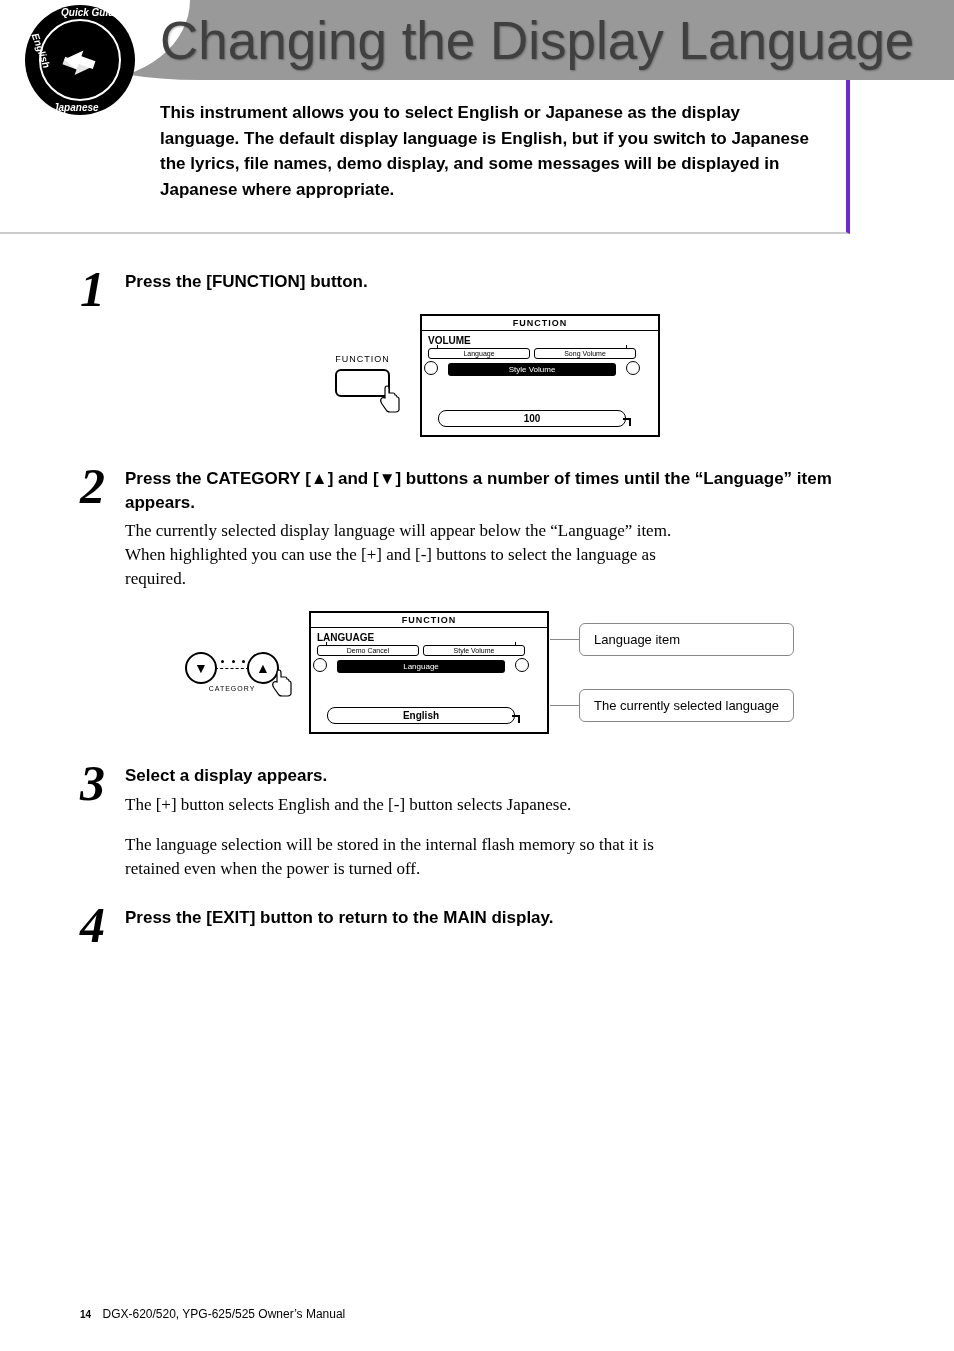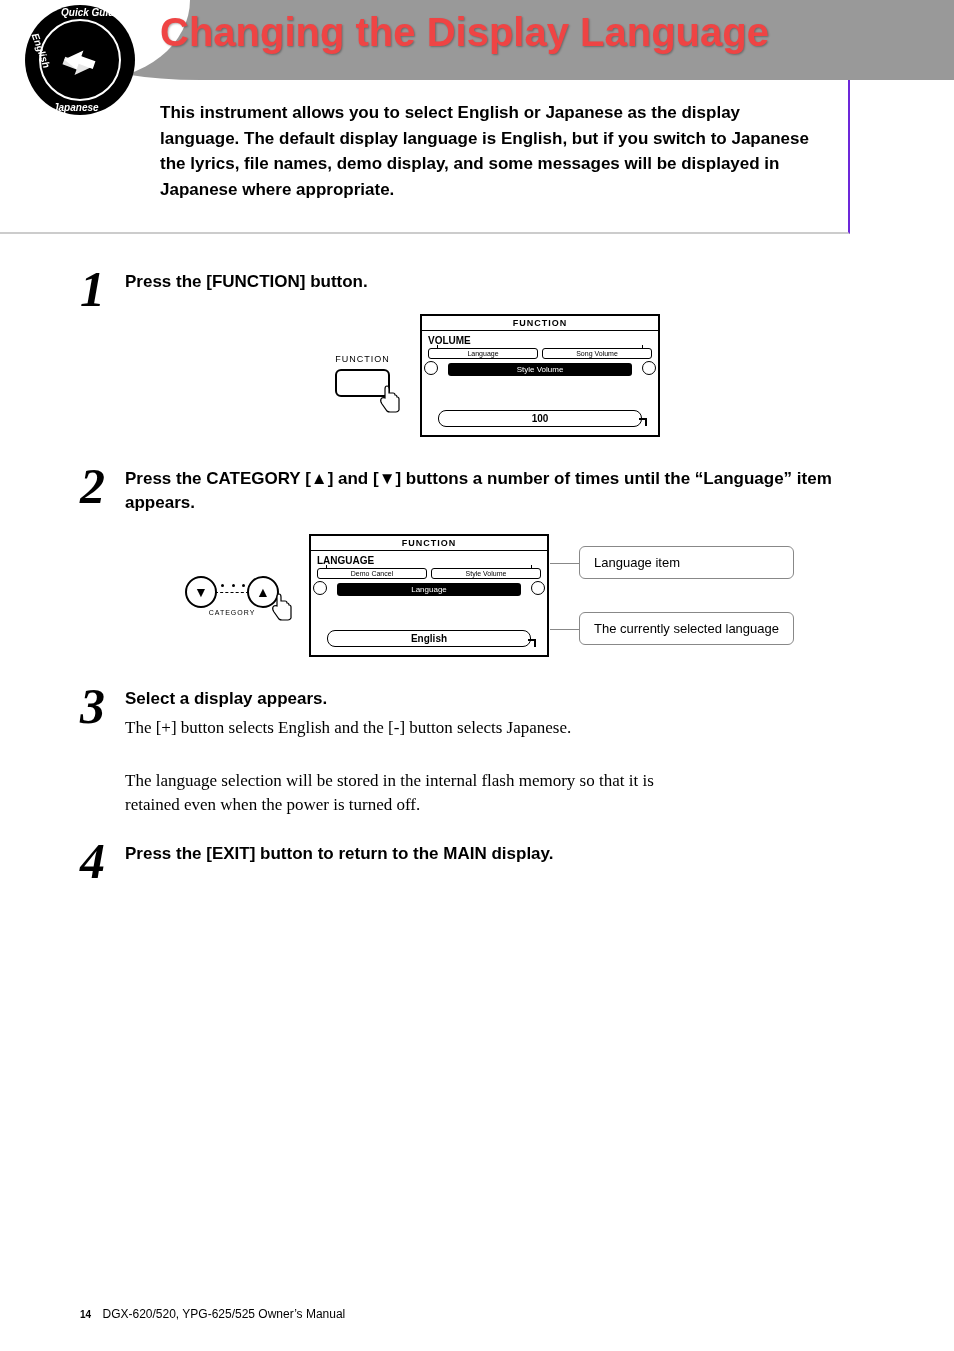--- a/index.html
+++ b/index.html
@@ -60,31 +60,31 @@
       font-style:italic;
       font-weight:bold;
     }
     .badge-t1{top:2px;left:36px;}
     .badge-t2{top:40px;left:-2px;transform:rotate(70deg)}
     .badge-t3{bottom:2px;left:28px;}
     .page-title {
       position: absolute;
       top: 10px;
       left: 160px;
-      font-size: 40px;
-      font-weight: bold;
-      color: #ef4444;
+      font-size: 53px;
+      font-weight: normal;
+      color: #404040;
       text-shadow: 1px 1px 2px rgba(0,0,0,0.3);
     }
     .intro-box {
       position:absolute;
       top:80px;
       left:0;
       width:850px;
-      border-right:2px solid #6d28d9;
+      border-right:4px solid #6d28d9;
       border-bottom:2px solid #ccc;
       padding:20px 30px 30px 160px;
       font-size:17px;
       font-weight:bold;
       line-height:1.5;
     }
     .steps {
       position:absolute;
       top:270px;
       left:80px;
@@ -154,21 +154,21 @@
     }
     .lcd-title{
       text-align:center;
       font-size:9px;
       font-weight:bold;
       letter-spacing:1px;
       padding:2px 0;
       border-bottom:1px solid #000;
     }
     .lcd-body{
-      padding:4px 6px 8px 6px;
+      padding:4px 22px 8px 6px;
       min-height:90px;
     }
     .lcd-heading{
       font-size:10px;
       font-weight:bold;
       margin-bottom:2px;
     }
     .lcd-tabs{
       display:flex;
       justify-content:space-between;
@@ -362,20 +362,22 @@
     </div>
   </div>
 
   <div class="step">
     <div class="step-num">2</div>
     <div class="step-content">
       <div class="step-title">
         <span>Press the CATEGORY [</span><span class="arrow-icon">▲</span><span>] and [</span><span class="arrow-icon">▼</span><span>] buttons a number of times until the “Language” item appears.</span>
       </div>
       <div class="step-body" style="max-width:560px">
+        <p>The currently selected display language will appear below the “Language” item.</p>
+        <p>When highlighted you can use the [+] and [-] buttons to select the language as required.</p>
       </div>
       <div class="figure-row" style="justify-content:flex-start;margin-left:60px">
         <div class="cat-btn-wrap">
           <div class="cat-btns" style="position:relative">
             <div class="cat-btn">▼</div>
             <div class="cat-line"></div>
             <div class="cat-dots">
                 <span></span>
                 <span></span>
                 <span></span>
@@ -413,21 +415,21 @@
       </div>
     </div>
   </div>
 
   <div class="step">
     <div class="step-num">3</div>
     <div class="step-content">
       <div class="step-title">Select a display appears.</div>
       <div class="step-body" style="max-width:560px">
         <p>The [+] button selects English and the [-] button selects Japanese.</p>
-        <p style="margin-top:29px">The language selection will be stored in the internal flash memory so that it is retained even when the power is turned off.</p>
+        <p style="margin-top:17px">The language selection will be stored in the internal flash memory so that it is retained even when the power is turned off.</p>
       </div>
     </div>
   </div>
 
   <div class="step">
     <div class="step-num">4</div>
     <div class="step-content">
       <div class="step-title">Press the [EXIT] button to return to the MAIN display.</div>
     </div>
   </div>

